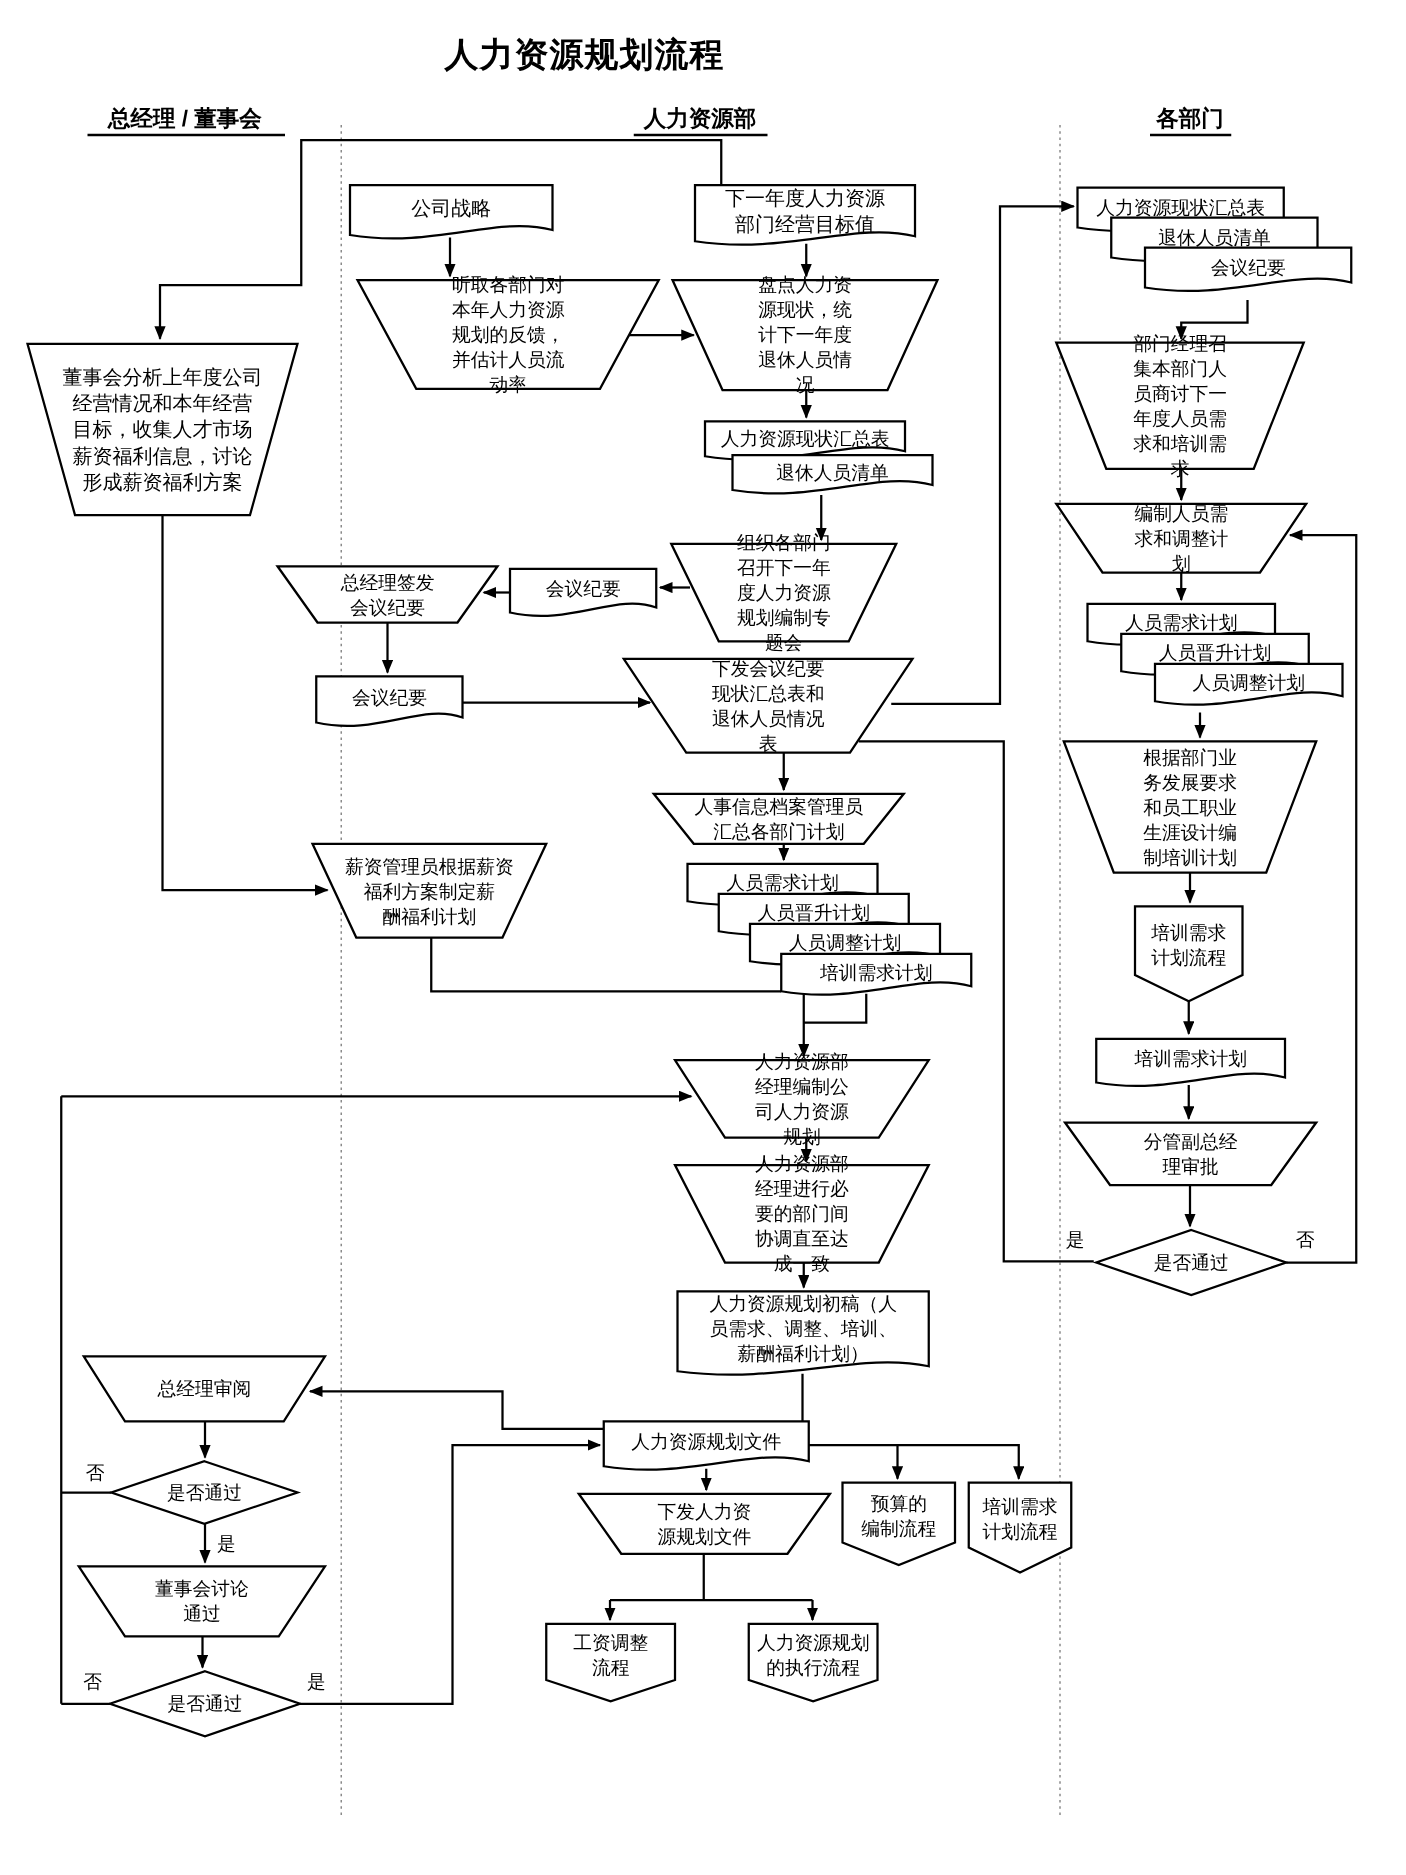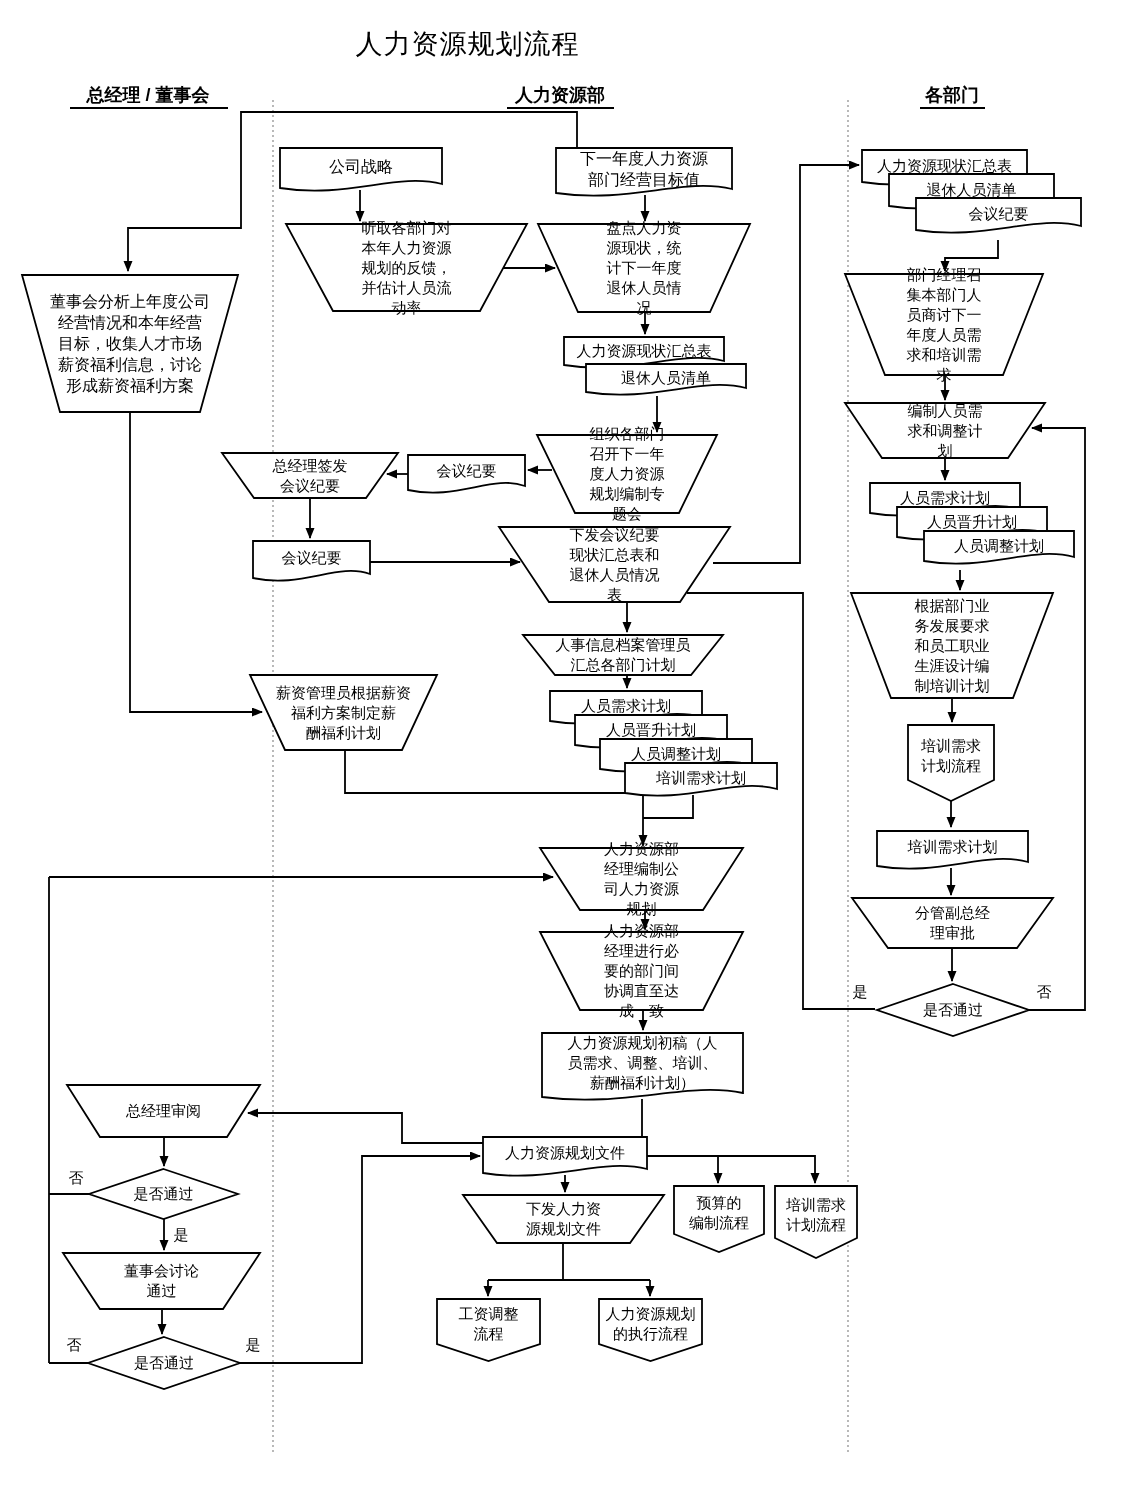--- a/index.html
+++ b/index.html
@@ -1,18 +1,18 @@
 <!DOCTYPE html>
 <html><head>
 <meta charset="utf-8">
 <style>
   html,body{margin:0;padding:0;background:#ffffff;}
   body{width:1125px;height:1500px;position:relative;font-family:"Liberation Sans",sans-serif;}
   .title{position:absolute;top:26px;left:0;width:935px;text-align:center;
-         font-size:27px;font-weight:normal;color:#000;letter-spacing:1px;}
+         font-size:27px;font-weight:bold;color:#000;letter-spacing:1px;}
   svg{position:absolute;top:0;left:0;}
   svg text{font-family:"Liberation Sans",sans-serif;fill:#000;}
   .shape{fill:#ffffff;stroke:#000;stroke-width:1.8;}
   .edge{fill:none;stroke:#000;stroke-width:1.8;}
   .divider{stroke:#8a8a8a;stroke-width:1.2;stroke-dasharray:2 3;}
   .lane-underline{stroke:#000;stroke-width:2;}
 </style>
 </head>
 <body>
 

